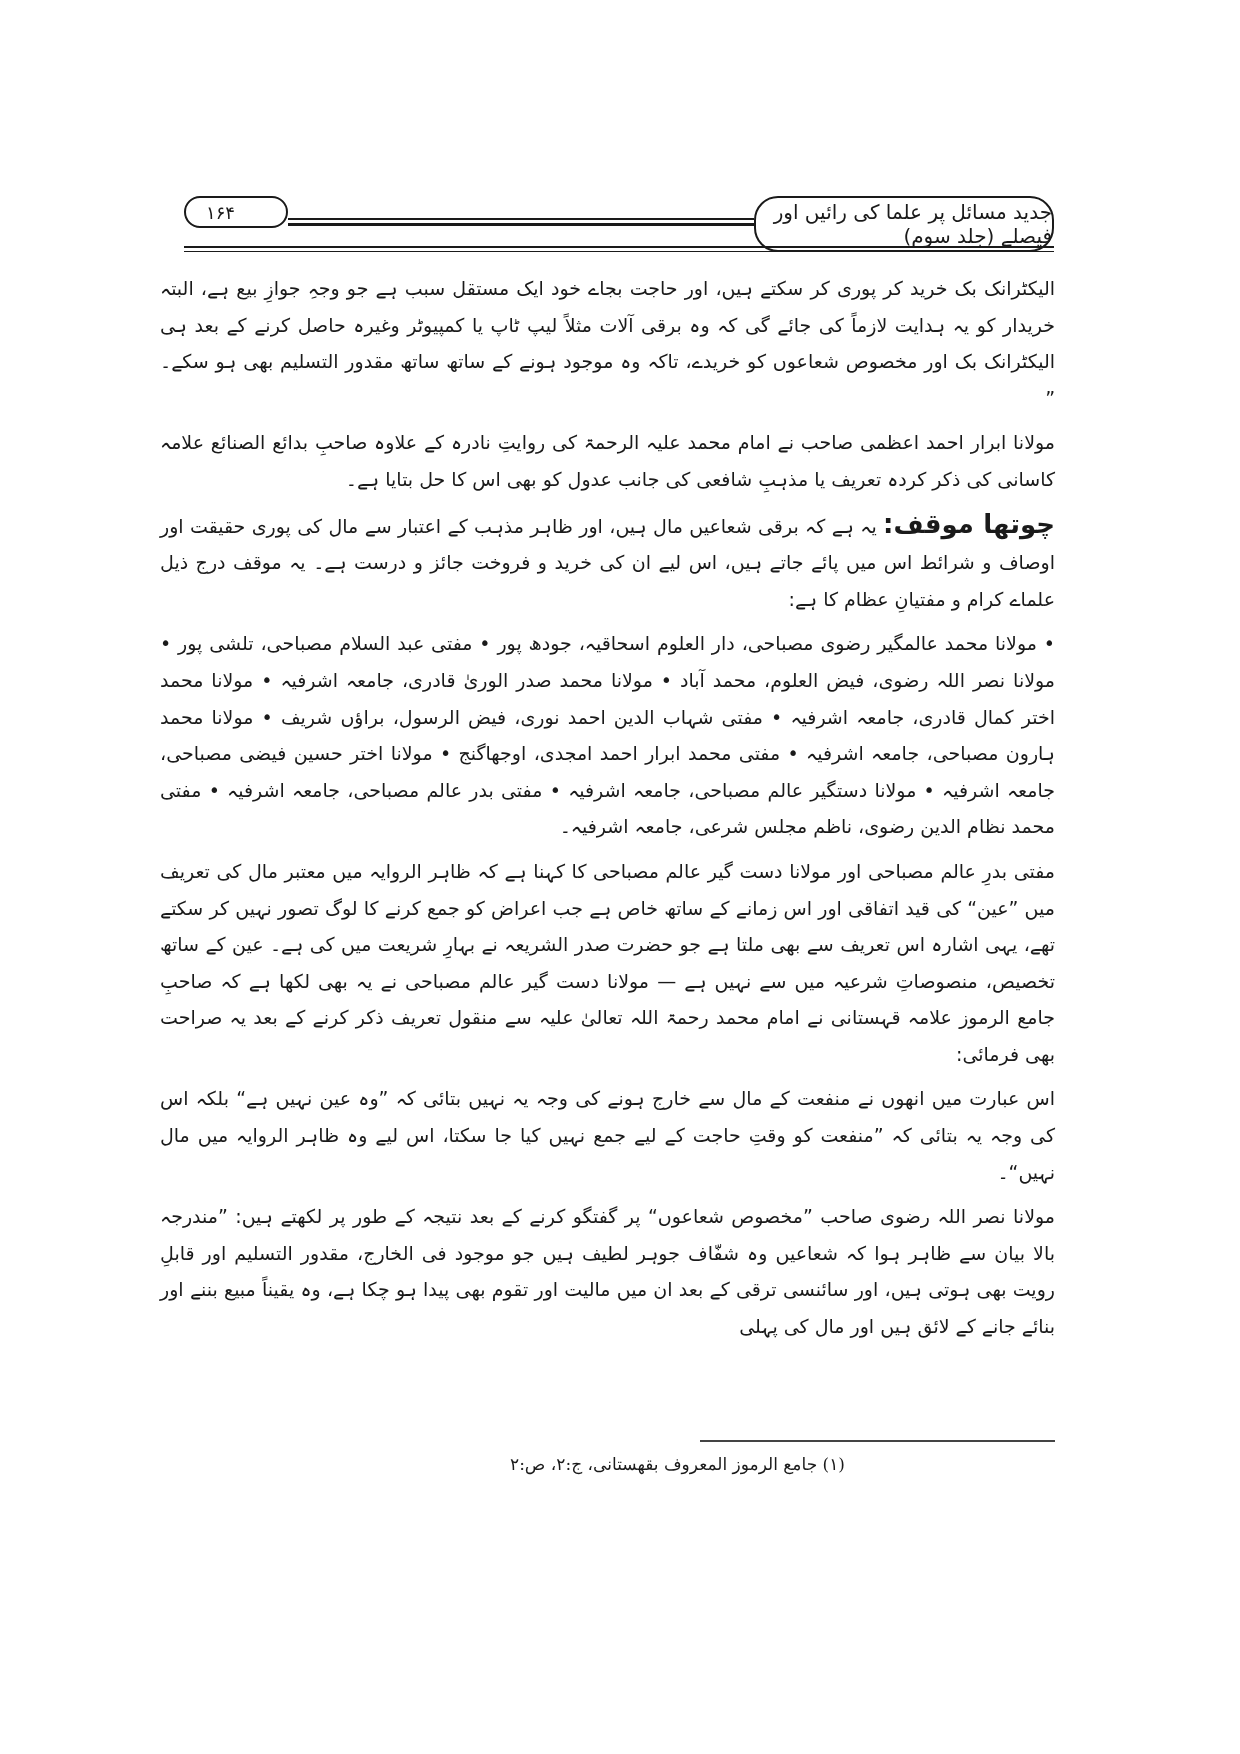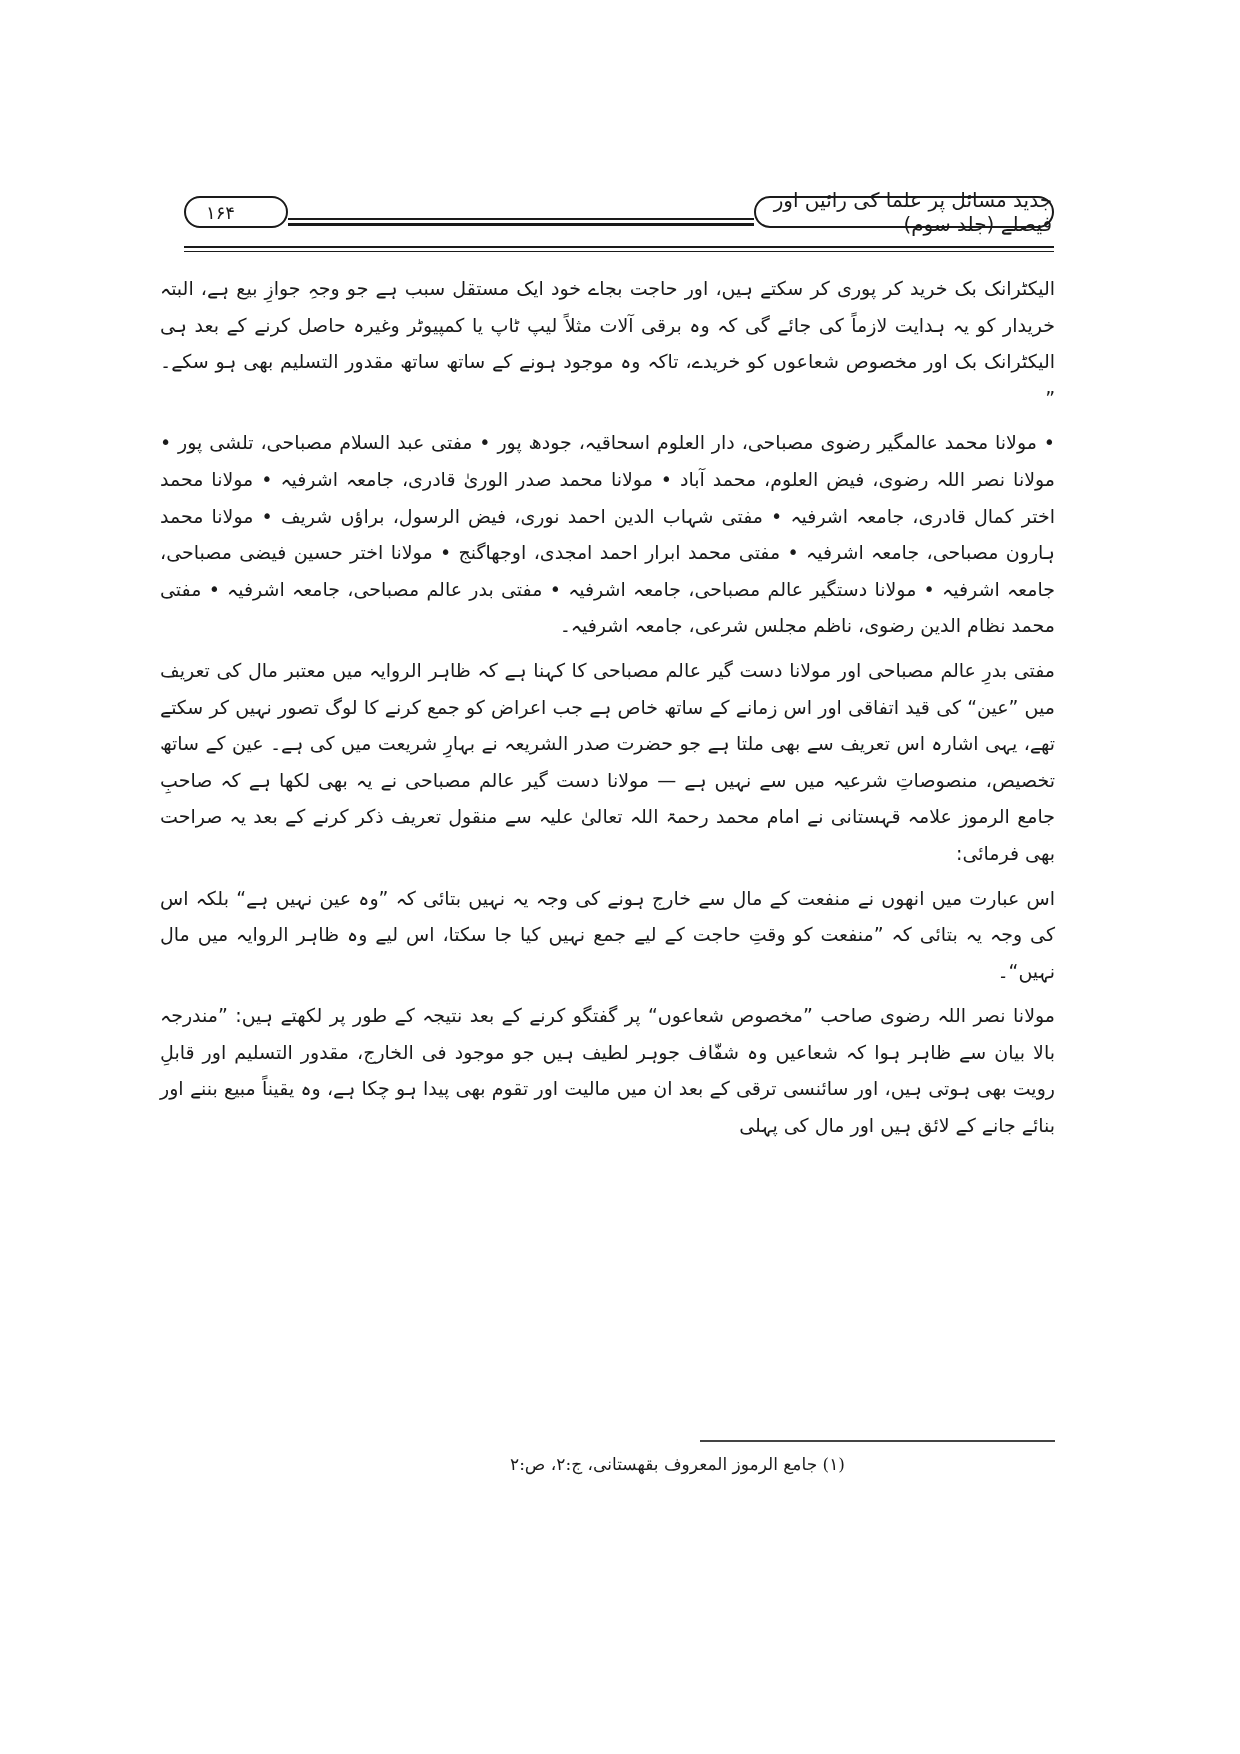--- a/index.html
+++ b/index.html
@@ -1,21 +1,21 @@
 <!DOCTYPE html>
 <html><head>
 <meta charset="utf-8">
 <style>
   html, body { margin: 0; padding: 0; background: #ffffff; }
   body { width: 1240px; height: 1754px; position: relative; overflow: hidden; color: #1a1a1a; }
   .page { position: absolute; left: 0; top: 0; width: 1240px; height: 1754px; }
   
   .hdr { position: absolute; left: 184px; top: 196px; width: 870px; height: 48px; }
   .pagenum-pill { position: absolute; left: 0; top: 0; width: 104px; height: 32px; border: 2px solid #1a1a1a; border-radius: 24px; box-sizing: border-box; display: flex; align-items: center; justify-content: flex-start; padding-left: 20px; font-family: "DejaVu Serif", serif; font-size: 18px; }
-  .title-pill { position: absolute; right: 0; top: 0; width: 300px; height: 32px; border: 2px solid #1a1a1a; border-radius: 24px; box-sizing: border-box; display: flex; align-items: center; justify-content: center; font-family: "DejaVu Sans", sans-serif; font-size: 20px; direction: rtl; }
+  .title-pill { position: absolute; right: 0; top: 0; width: 300px; height: 56px; border: 2px solid #1a1a1a; border-radius: 24px; box-sizing: border-box; display: flex; align-items: center; justify-content: center; font-family: "DejaVu Sans", sans-serif; font-size: 20px; direction: rtl; }
   .hdr-line { position: absolute; left: 104px; right: 300px; top: 22px; height: 0; border-top: 2px solid #1a1a1a; }
   .hdr-line2 { position: absolute; left: 104px; right: 300px; top: 27px; height: 0; border-top: 3px solid #1a1a1a; }
   .rule-top { position: absolute; left: 184px; width: 870px; top: 246px; border-top: 2px solid #1a1a1a; }
   .rule-top2 { position: absolute; left: 184px; width: 870px; top: 251px; border-top: 1px solid #1a1a1a; }
   
   .body { position: absolute; left: 160px; top: 262px; width: 895px; direction: rtl; text-align: justify; font-family: "DejaVu Sans", sans-serif; font-size: 19px; line-height: 36.6px; }
   .body p { margin: 8px 0 4px 0; text-indent: 0; }
   .heading-inline { font-weight: bold; font-size: 26px; }
   .arabic { font-family: "DejaVu Serif", serif; font-size: 21px; line-height: 38px; margin: 8px 0 8px 0; }
   .fn-ref { font-size: 12px; vertical-align: super; }
@@ -35,20 +35,25 @@
     <div class="hdr-line2"></div>
     <div class="title-pill">
       <span>جدید مسائل پر علما کی رائیں اور فیصلے (جلد سوم)</span>
     </div>
   </div>
   <div class="rule-top"></div>
   <div class="rule-top2"></div>
 
   <div class="body">
     <p>الیکٹرانک بک خرید کر پوری کر سکتے ہیں، اور حاجت بجاے خود ایک مستقل سبب ہے جو وجہِ جوازِ بیع ہے، البتہ خریدار کو یہ ہدایت لازماً کی جائے گی کہ وہ برقی آلات مثلاً لیپ ٹاپ یا کمپیوٹر وغیرہ حاصل کرنے کے بعد ہی الیکٹرانک بک اور مخصوص شعاعوں کو خریدے، تاکہ وہ موجود ہونے کے ساتھ ساتھ مقدور التسلیم بھی ہو سکے۔ ”</p>
+    <p>مولانا ابرار احمد اعظمی صاحب نے امام محمد علیہ الرحمۃ کی روایتِ نادرہ کے علاوہ صاحبِ بدائع الصنائع علامہ کاسانی کی ذکر کردہ تعریف یا مذہبِ شافعی کی جانب عدول کو بھی اس کا حل بتایا ہے۔</p>
+    <p>
+      <span class="heading-inline">چوتھا موقف:</span>
+      <span>یہ ہے کہ برقی شعاعیں مال ہیں، اور ظاہر مذہب کے اعتبار سے مال کی پوری حقیقت اور اوصاف و شرائط اس میں پائے جاتے ہیں، اس لیے ان کی خرید و فروخت جائز و درست ہے۔ یہ موقف درج ذیل علماے کرام و مفتیانِ عظام کا ہے:</span>
+    </p>
     <p>• مولانا محمد عالمگیر رضوی مصباحی، دار العلوم اسحاقیہ، جودھ پور • مفتی عبد السلام مصباحی، تلشی پور • مولانا نصر اللہ رضوی، فیض العلوم، محمد آباد • مولانا محمد صدر الوریٰ قادری، جامعہ اشرفیہ • مولانا محمد اختر کمال قادری، جامعہ اشرفیہ • مفتی شہاب الدین احمد نوری، فیض الرسول، براؤں شریف • مولانا محمد ہارون مصباحی، جامعہ اشرفیہ • مفتی محمد ابرار احمد امجدی، اوجھاگنج • مولانا اختر حسین فیضی مصباحی، جامعہ اشرفیہ • مولانا دستگیر عالم مصباحی، جامعہ اشرفیہ • مفتی بدر عالم مصباحی، جامعہ اشرفیہ • مفتی محمد نظام الدین رضوی، ناظم مجلس شرعی، جامعہ اشرفیہ۔</p>
     <p>مفتی بدرِ عالم مصباحی اور مولانا دست گیر عالم مصباحی کا کہنا ہے کہ ظاہر الروایہ میں معتبر مال کی تعریف میں ”عین“ کی قید اتفاقی اور اس زمانے کے ساتھ خاص ہے جب اعراض کو جمع کرنے کا لوگ تصور نہیں کر سکتے تھے، یہی اشارہ اس تعریف سے بھی ملتا ہے جو حضرت صدر الشریعہ نے بہارِ شریعت میں کی ہے۔ عین کے ساتھ تخصیص، منصوصاتِ شرعیہ میں سے نہیں ہے — مولانا دست گیر عالم مصباحی نے یہ بھی لکھا ہے کہ صاحبِ جامع الرموز علامہ قہستانی نے امام محمد رحمۃ اللہ تعالیٰ علیہ سے منقول تعریف ذکر کرنے کے بعد یہ صراحت بھی فرمائی:</p>
     <p>اس عبارت میں انھوں نے منفعت کے مال سے خارج ہونے کی وجہ یہ نہیں بتائی کہ ”وہ عین نہیں ہے“ بلکہ اس کی وجہ یہ بتائی کہ ”منفعت کو وقتِ حاجت کے لیے جمع نہیں کیا جا سکتا، اس لیے وہ ظاہر الروایہ میں مال نہیں“۔</p>
     <p>مولانا نصر اللہ رضوی صاحب ”مخصوص شعاعوں“ پر گفتگو کرنے کے بعد نتیجہ کے طور پر لکھتے ہیں: ”مندرجہ بالا بیان سے ظاہر ہوا کہ شعاعیں وہ شفّاف جوہر لطیف ہیں جو موجود فی الخارج، مقدور التسلیم اور قابلِ رویت بھی ہوتی ہیں، اور سائنسی ترقی کے بعد ان میں مالیت اور تقوم بھی پیدا ہو چکا ہے، وہ یقیناً مبیع بننے اور بنائے جانے کے لائق ہیں اور مال کی پہلی</p>
   </div>
 
   <div class="fn-rule"></div>
   <div class="footnote">(۱) جامع الرموز المعروف بقهستانی، ج:۲، ص:۲</div>
 
 </div>

